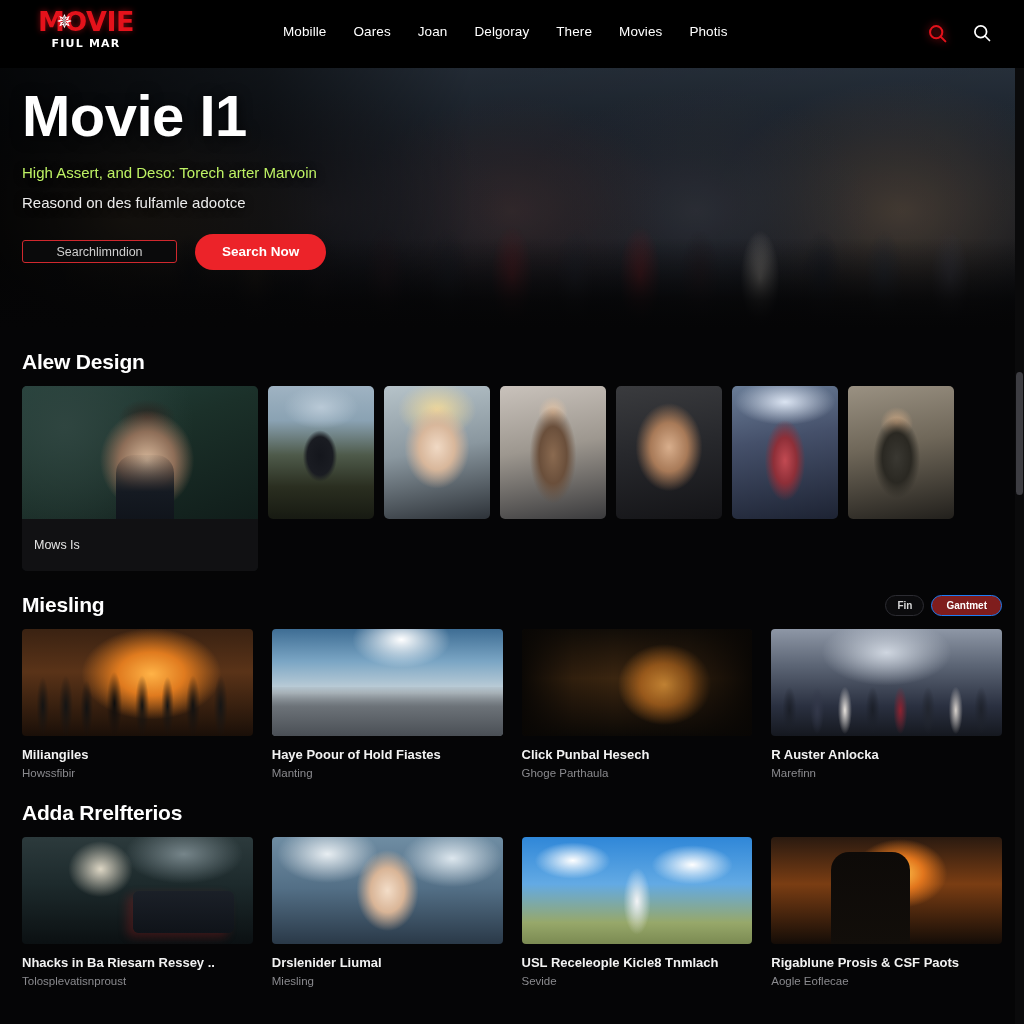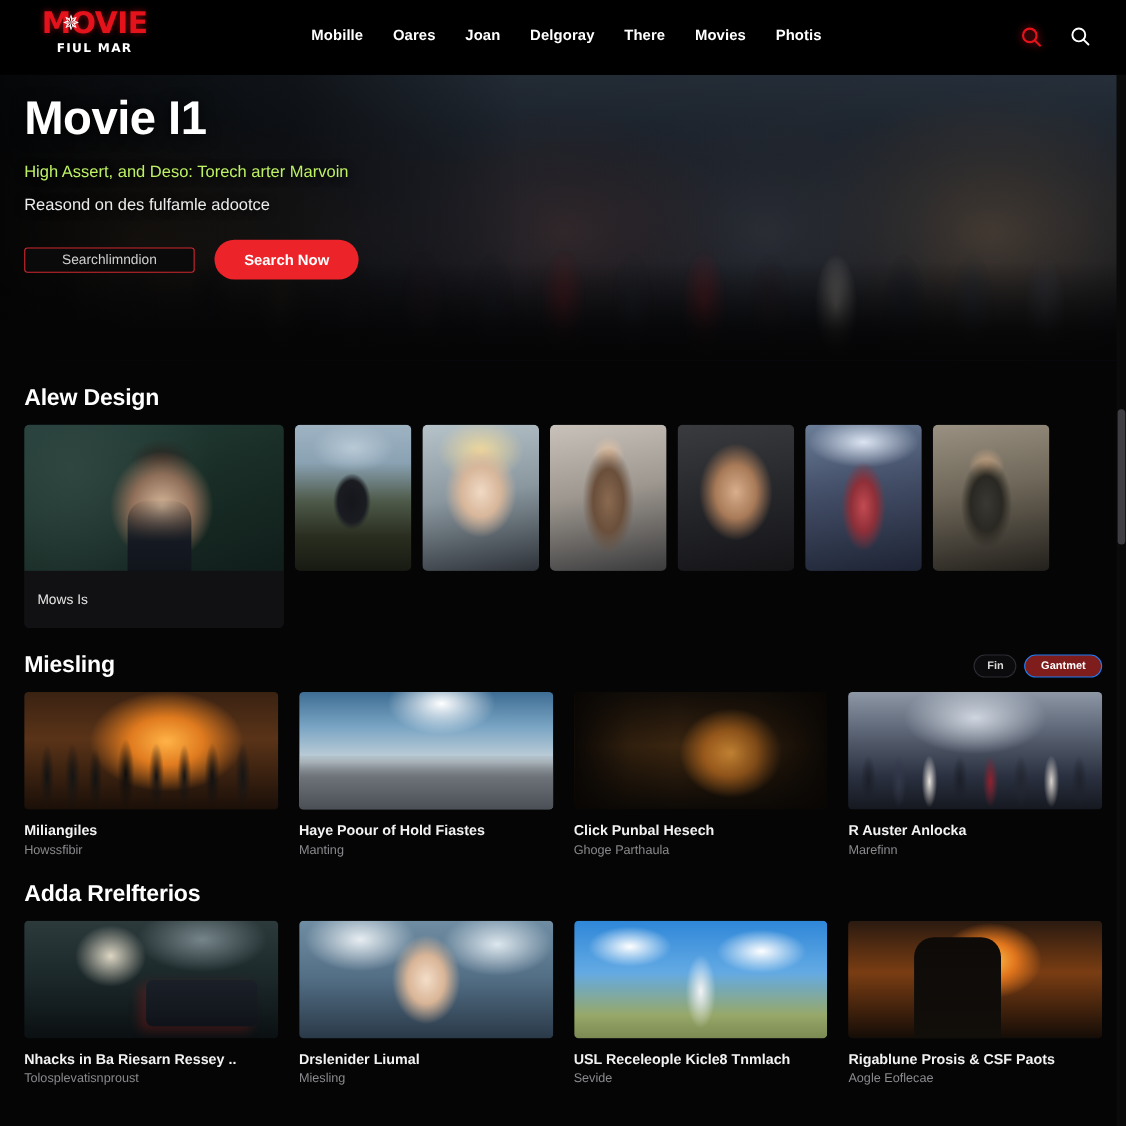--- a/index.html
+++ b/index.html
@@ -77,21 +77,21 @@
     left: 283px;
     top: 24px;
     display: flex;
     gap: 27px;
     align-items: center;
   }
   .nav a {
     color: #ffffff;
     text-decoration: none;
     font-size: 13.5px;
-    font-weight: 700;
+    font-weight: 400;
     letter-spacing: 0.1px;
     white-space: nowrap;
   }
 
   .header-actions {
     position: absolute;
     right: 30px;
     top: 21px;
     display: flex;
     gap: 21px;
@@ -157,21 +157,21 @@
     background: linear-gradient(180deg, rgba(5,5,6,0) 0%, rgba(5,5,6,0.85) 70%, #050506 100%);
   }
 
   .hero-content {
     position: absolute;
     left: 22px;
     top: 18px;
     width: 620px;
   }
   .hero-title {
-    font-size: 43px;
+    font-size: 58px;
     font-weight: 700;
     letter-spacing: -0.5px;
     color: #ffffff;
     text-shadow: 0 2px 14px rgba(0,0,0,0.9);
     line-height: 1.05;
   }
   .hero-sub1 {
     margin-top: 17px;
     font-size: 15px;
     font-weight: 400;

